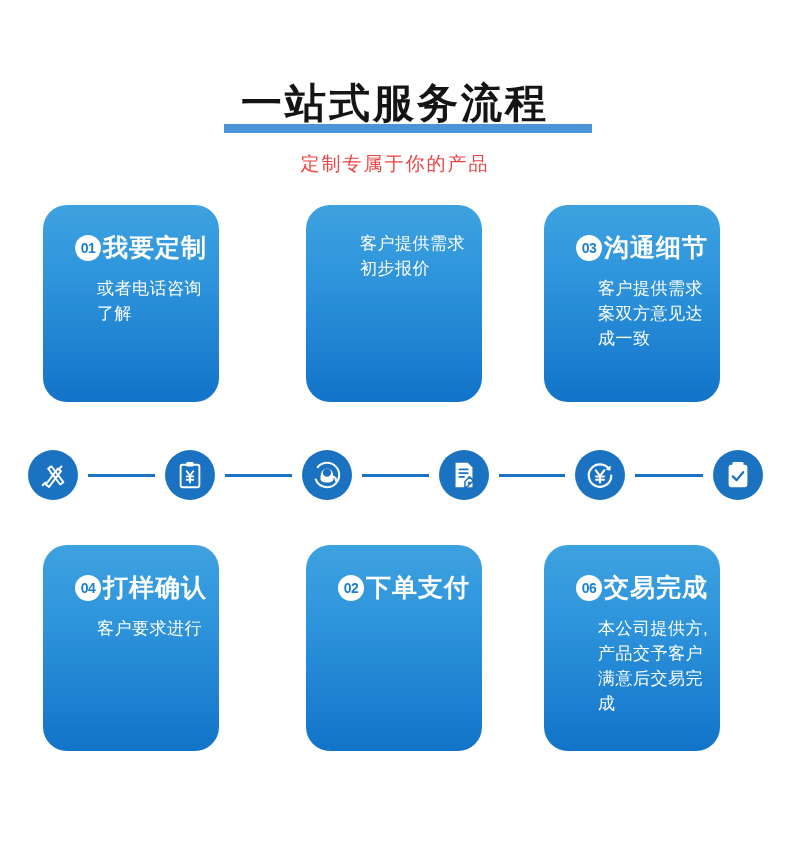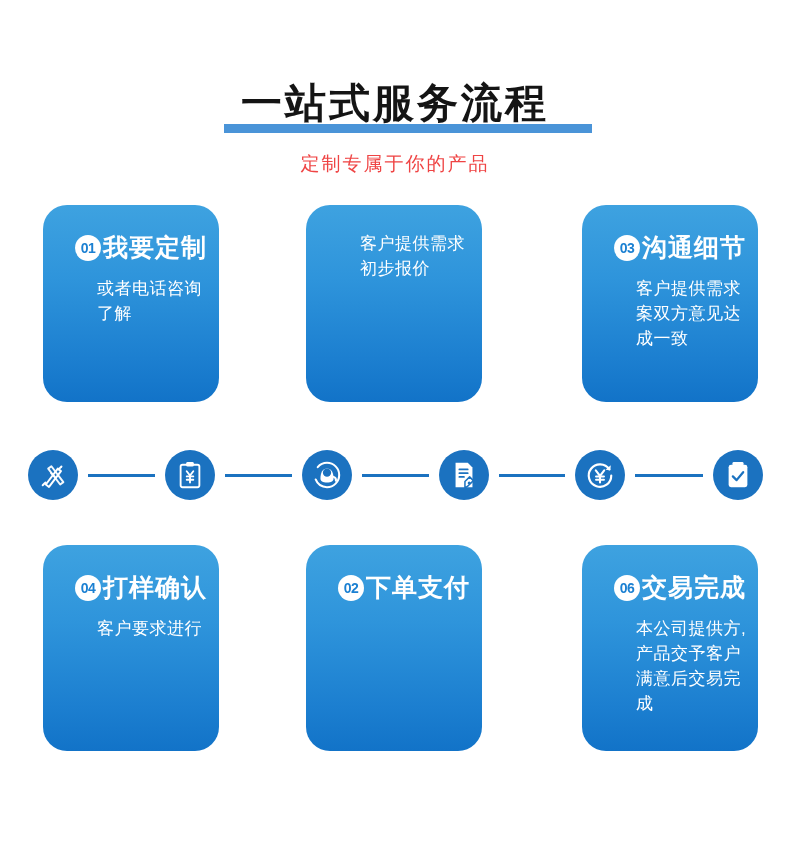--- a/index.html
+++ b/index.html
@@ -74,21 +74,21 @@
     width: 176px;
     border-radius: 24px;
     background: linear-gradient(to bottom, #3ea2e0 0%, #2e94db 38%, #1c7fd0 78%, #1273c8 100%);
     box-sizing: border-box;
     padding: 26px 0 22px 16px;
     color: #ffffff;
     overflow: hidden;
   }
   .card.c1 { left: 43px; }
   .card.c2 { left: 306px; }
-  .card.c3 { left: 582px; }
+  .card.c3 { left: 544px; }
 
   .row-top .card { height: 197px; }
   .row-bottom .card { height: 206px; }
 
   .card-head {
     display: flex;
     align-items: center;
     padding-left: 16px;
     margin-bottom: 12px;
   }

